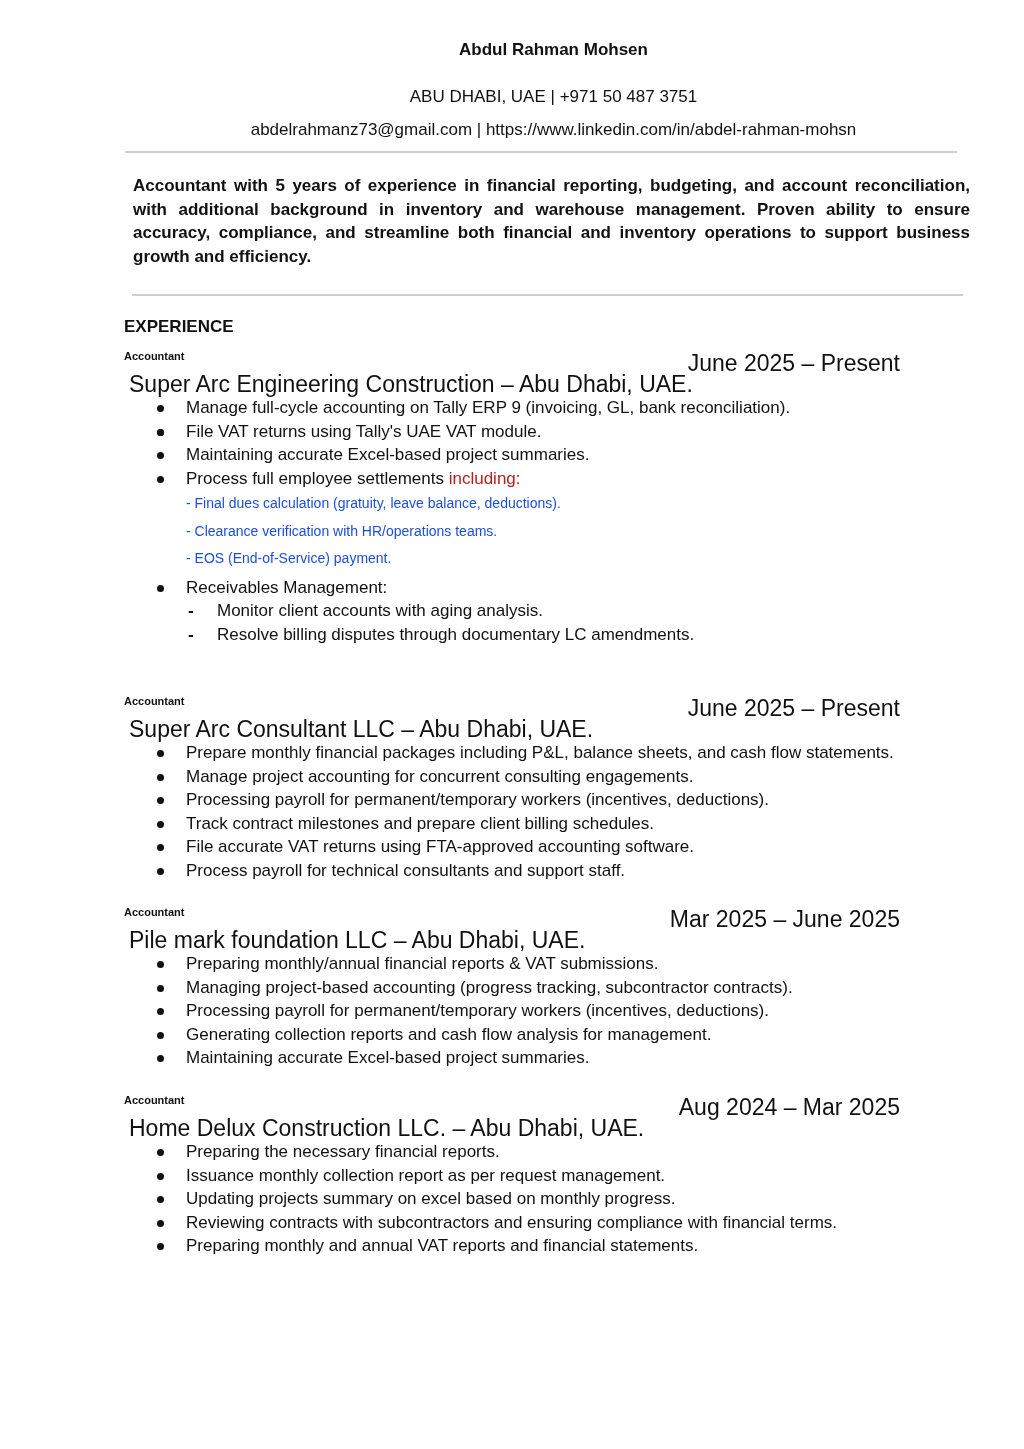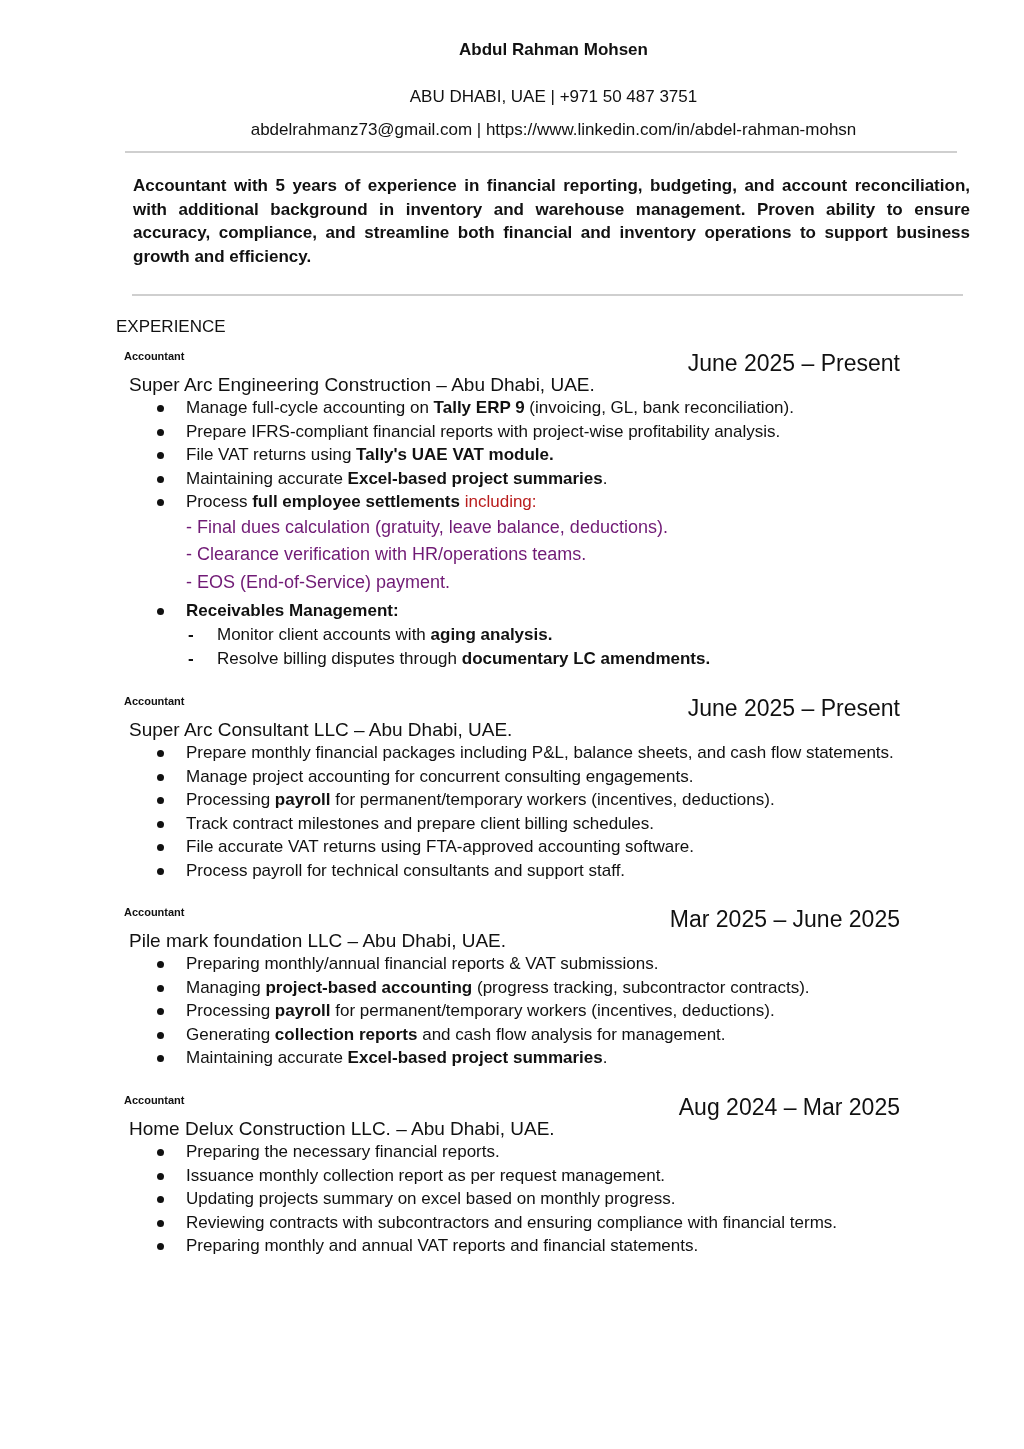--- a/index.html
+++ b/index.html
@@ -19,39 +19,39 @@
       position: absolute; top: 120px; left: 0; width: 1107px; text-align: center; font-size: 17px;
     }
     .rule { position: absolute; height: 2px; background: #cfcfcf; }
     .rule.r1 { top: 151px; left: 125px; width: 832px; }
     .rule.r2 { top: 294px; left: 132px; width: 831px; }
     .summary {
       position: absolute; top: 174px; left: 133px; width: 837px;
       font-size: 17px; font-weight: bold; line-height: 23.5px; text-align: justify;
     }
     .section-title {
-      position: absolute; top: 317px; left: 116px; font-size: 17px; font-weight: normal;
+      position: absolute; top: 317px; left: 124px; font-size: 17px; font-weight: bold;
     }
     .job { position: absolute; left: 124px; width: 860px; }
     .job-head { position: relative; height: 23px; }
     .job-title { position: absolute; left: 0; top: 0; font-size: 11px; font-weight: bold; }
     .job-date { position: absolute; right: 84px; top: 0; font-size: 23px; }
-    .company { font-size: 19px; margin-left: 5px; height: 23px; line-height: 23px; }
+    .company { font-size: 23px; margin-left: 5px; height: 23px; line-height: 23px; }
     ul.bullets { list-style: none; margin: 0; padding: 0; }
     ul.bullets li {
       position: relative; padding-left: 62px; font-size: 17px; line-height: 23.5px; white-space: nowrap;
     }
     ul.bullets li .dot {
       position: absolute; left: 33px; top: 9px; width: 7px; height: 7px; border-radius: 50%; background: #111;
     }
-    .b { font-weight: bold; }
+    .b { font-weight: normal; }
     .grey { color: #b91c1c; }
     .sublist { margin: 0; padding: 0; list-style: none; }
     .sublist.grey-sub li {
-      padding-left: 62px; font-size: 18px; line-height: 27.5px; color: #701a75; white-space: nowrap;
+      padding-left: 62px; font-size: 14px; line-height: 27.5px; color: #1d4ed8; white-space: nowrap;
     }
     .sublist.dash-sub li {
       position: relative; padding-left: 93px; font-size: 17px; line-height: 24px; white-space: nowrap;
     }
     .sublist.dash-sub li .dash { position: absolute; left: 64px; top: 0; font-weight: bold; }
   </style>
 </head>
 <body>
 
 <div class="page">
@@ -67,21 +67,21 @@
   <div class="section-title">EXPERIENCE</div>
 
   <div class="job" style="top:350px;">
     <div class="job-head">
       <span class="job-title">Accountant</span>
       <span class="job-date">June 2025 – Present</span>
     </div>
     <div class="company">Super Arc Engineering Construction – Abu Dhabi, UAE.</div>
     <ul class="bullets">
         <li><span class="dot"></span><span>Manage full-cycle accounting on </span><span class="b">Tally ERP 9</span><span> (invoicing, GL, bank reconciliation).</span></li>
-        <li><span class="dot"></span><span>Prepare IFRS-compliant financial reports with project-wise profitability analysis.</span></li>
+        <li><span class="dot"></span></li>
         <li><span class="dot"></span><span>File VAT returns using </span><span class="b">Tally's UAE VAT module.</span></li>
         <li><span class="dot"></span><span>Maintaining accurate </span><span class="b">Excel-based project summaries</span><span>.</span></li>
         <li><span class="dot"></span><span>Process </span><span class="b">full employee settlements</span><span class="grey"> including:</span></li>
       </ul>
     <ul class="sublist grey-sub">
         <li>- Final dues calculation (gratuity, leave balance, deductions).</li>
         <li>- Clearance verification with HR/operations teams.</li>
         <li>- EOS (End-of-Service) payment.</li>
       </ul>
     <ul class="bullets" style="margin-top:3px;">

